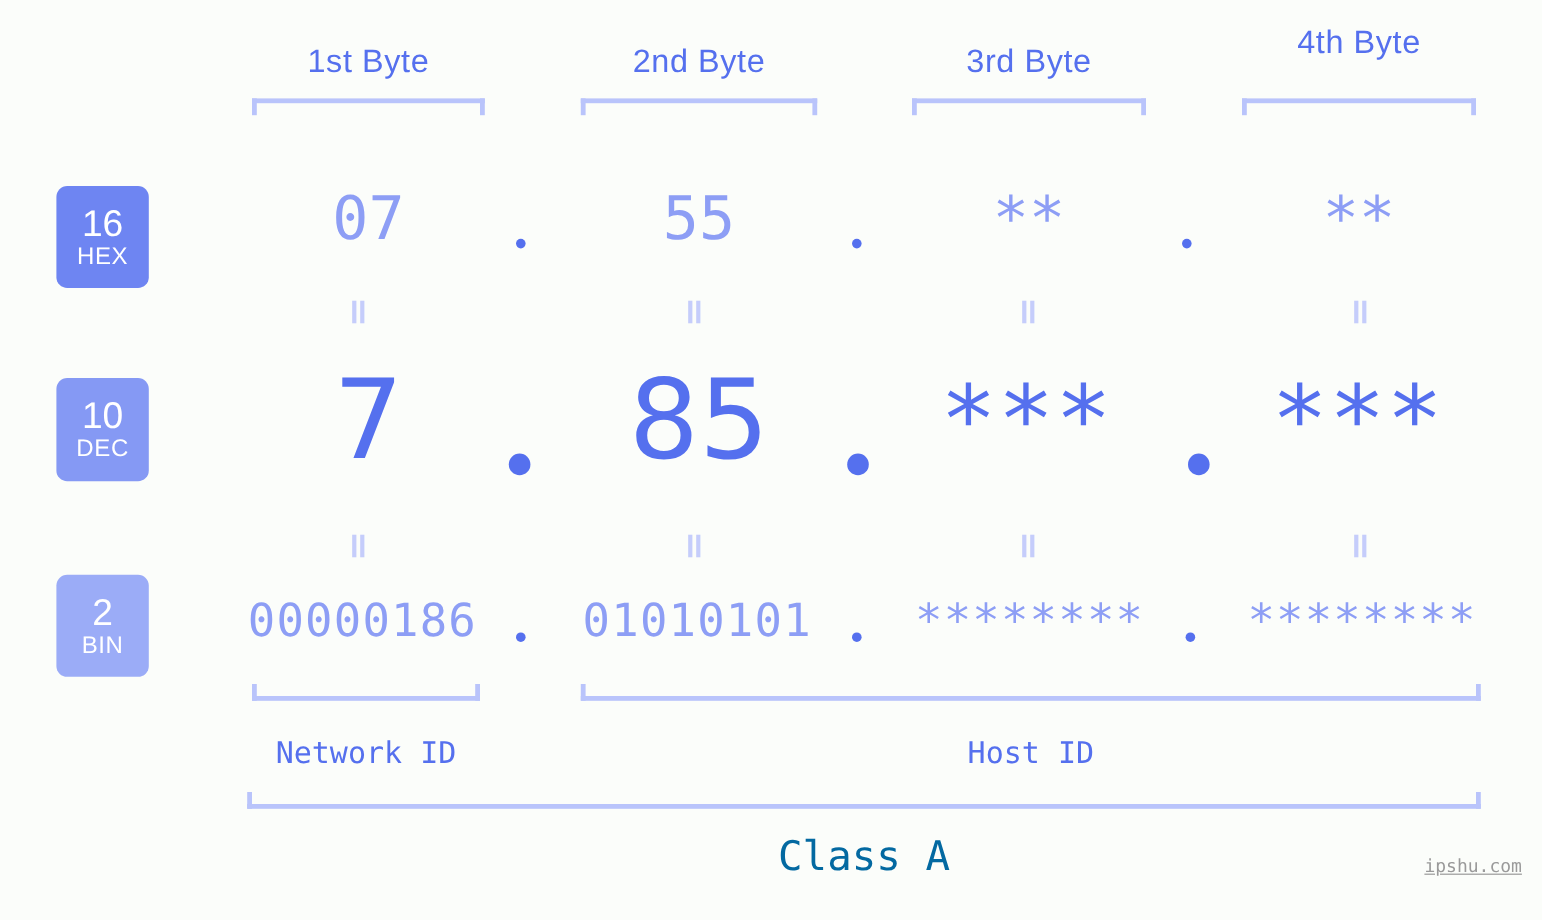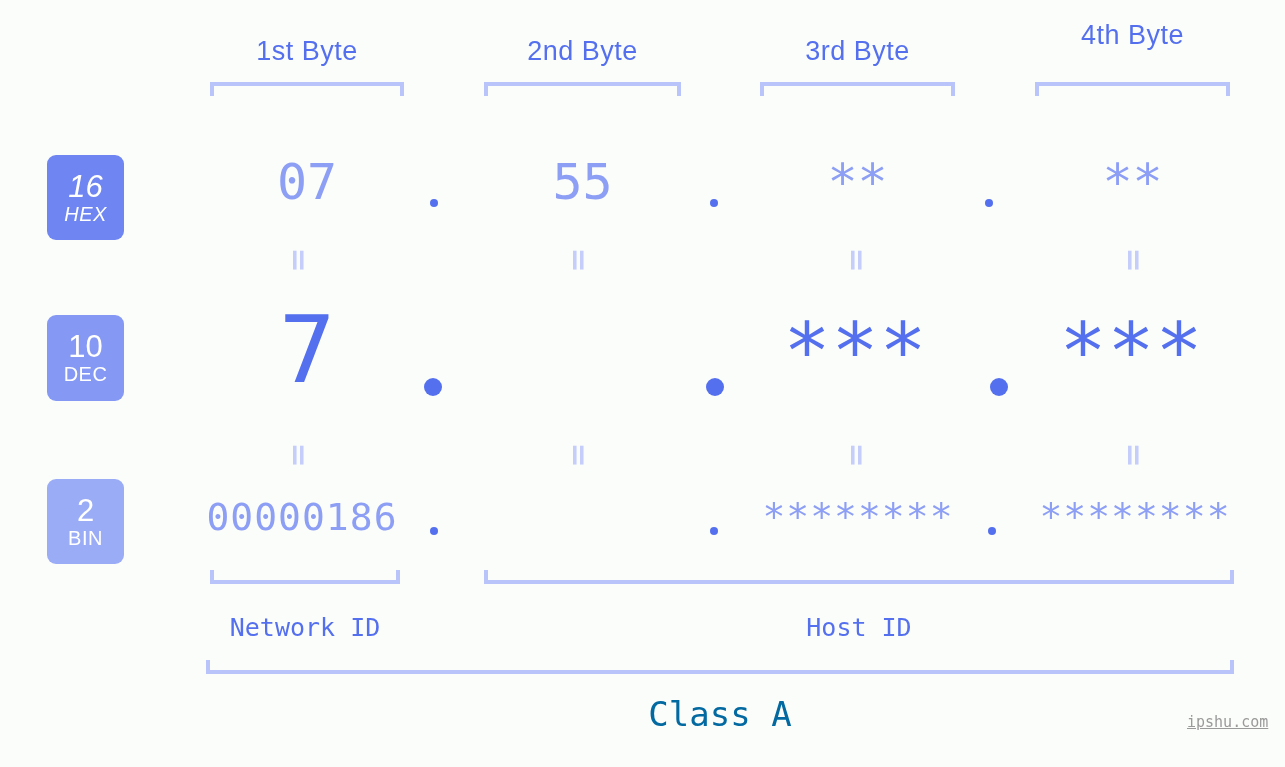--- a/index.html
+++ b/index.html
@@ -152,21 +152,21 @@
   <div class="byte-label" style="left:210px;top:36px;width:194px;">1st Byte</div>
   <div class="byte-label" style="left:484px;top:36px;width:197px;">2nd Byte</div>
   <div class="byte-label" style="left:760px;top:36px;width:195px;">3rd Byte</div>
   <div class="byte-label" style="left:1035px;top:20px;width:195px;">4th Byte</div>
 
   <div class="bracket-down" style="left:210px;top:82px;width:194px;"></div>
   <div class="bracket-down" style="left:484px;top:82px;width:197px;"></div>
   <div class="bracket-down" style="left:760px;top:82px;width:195px;"></div>
   <div class="bracket-down" style="left:1035px;top:82px;width:195px;"></div>
 
-  <div class="badge" style="left:47px;top:155px;height:85px;background:#6e85f2;font-style:italic;">
+  <div class="badge" style="left:47px;top:155px;height:85px;background:#6e85f2;">
     <div class="num">16</div>
     <div class="nm">HEX</div>
   </div>
   <div class="badge" style="left:47px;top:315px;height:86px;background:#8599f4;">
     <div class="num">10</div>
     <div class="nm">DEC</div>
   </div>
   <div class="badge" style="left:47px;top:479px;height:85px;background:#9bacf7;">
     <div class="num">2</div>
     <div class="nm">BIN</div>
@@ -180,32 +180,34 @@
   <div class="dot dot-hex" style="left:985px;top:199px;"></div>
   <div class="cell hex-val" style="left:1035px;top:157px;width:195px;">**</div>
 
   <div class="eq" style="left:286px;top:245px;">=</div>
   <div class="eq" style="left:566px;top:245px;">=</div>
   <div class="eq" style="left:844px;top:245px;">=</div>
   <div class="eq" style="left:1121px;top:245px;">=</div>
 
   <div class="cell dec-val" style="left:210px;top:305px;width:194px;">7</div>
   <div class="dot dot-dec" style="left:424px;top:378px;"></div>
+  <div class="cell dec-val" style="left:484px;top:305px;width:197px;">85</div>
   <div class="dot dot-dec" style="left:706px;top:378px;"></div>
   <div class="cell dec-val mask" style="left:758px;top:305px;width:195px;">***</div>
   <div class="dot dot-dec" style="left:990px;top:378px;"></div>
   <div class="cell dec-val mask" style="left:1034px;top:305px;width:195px;">***</div>
 
   <div class="eq" style="left:286px;top:440px;">=</div>
   <div class="eq" style="left:566px;top:440px;">=</div>
   <div class="eq" style="left:844px;top:440px;">=</div>
   <div class="eq" style="left:1121px;top:440px;">=</div>
 
   <div class="cell bin-val" style="left:203px;top:497px;width:198px;">00000186</div>
   <div class="dot dot-bin" style="left:430px;top:527px;"></div>
+  <div class="cell bin-val" style="left:482px;top:497px;width:198px;">01010101</div>
   <div class="dot dot-bin" style="left:710px;top:527px;"></div>
   <div class="cell bin-val" style="left:759px;top:497px;width:198px;">********</div>
   <div class="dot dot-bin" style="left:988px;top:527px;"></div>
   <div class="cell bin-val" style="left:1036px;top:497px;width:198px;">********</div>
 
   <div class="bracket-up" style="left:210px;top:570px;width:190px;"></div>
   <div class="bracket-up" style="left:484px;top:570px;width:750px;"></div>
 
   <div class="cap" style="left:484px;top:613px;width:750px;">Host ID</div>
   <div class="cap" style="left:210px;top:613px;width:190px;">Network ID</div>

